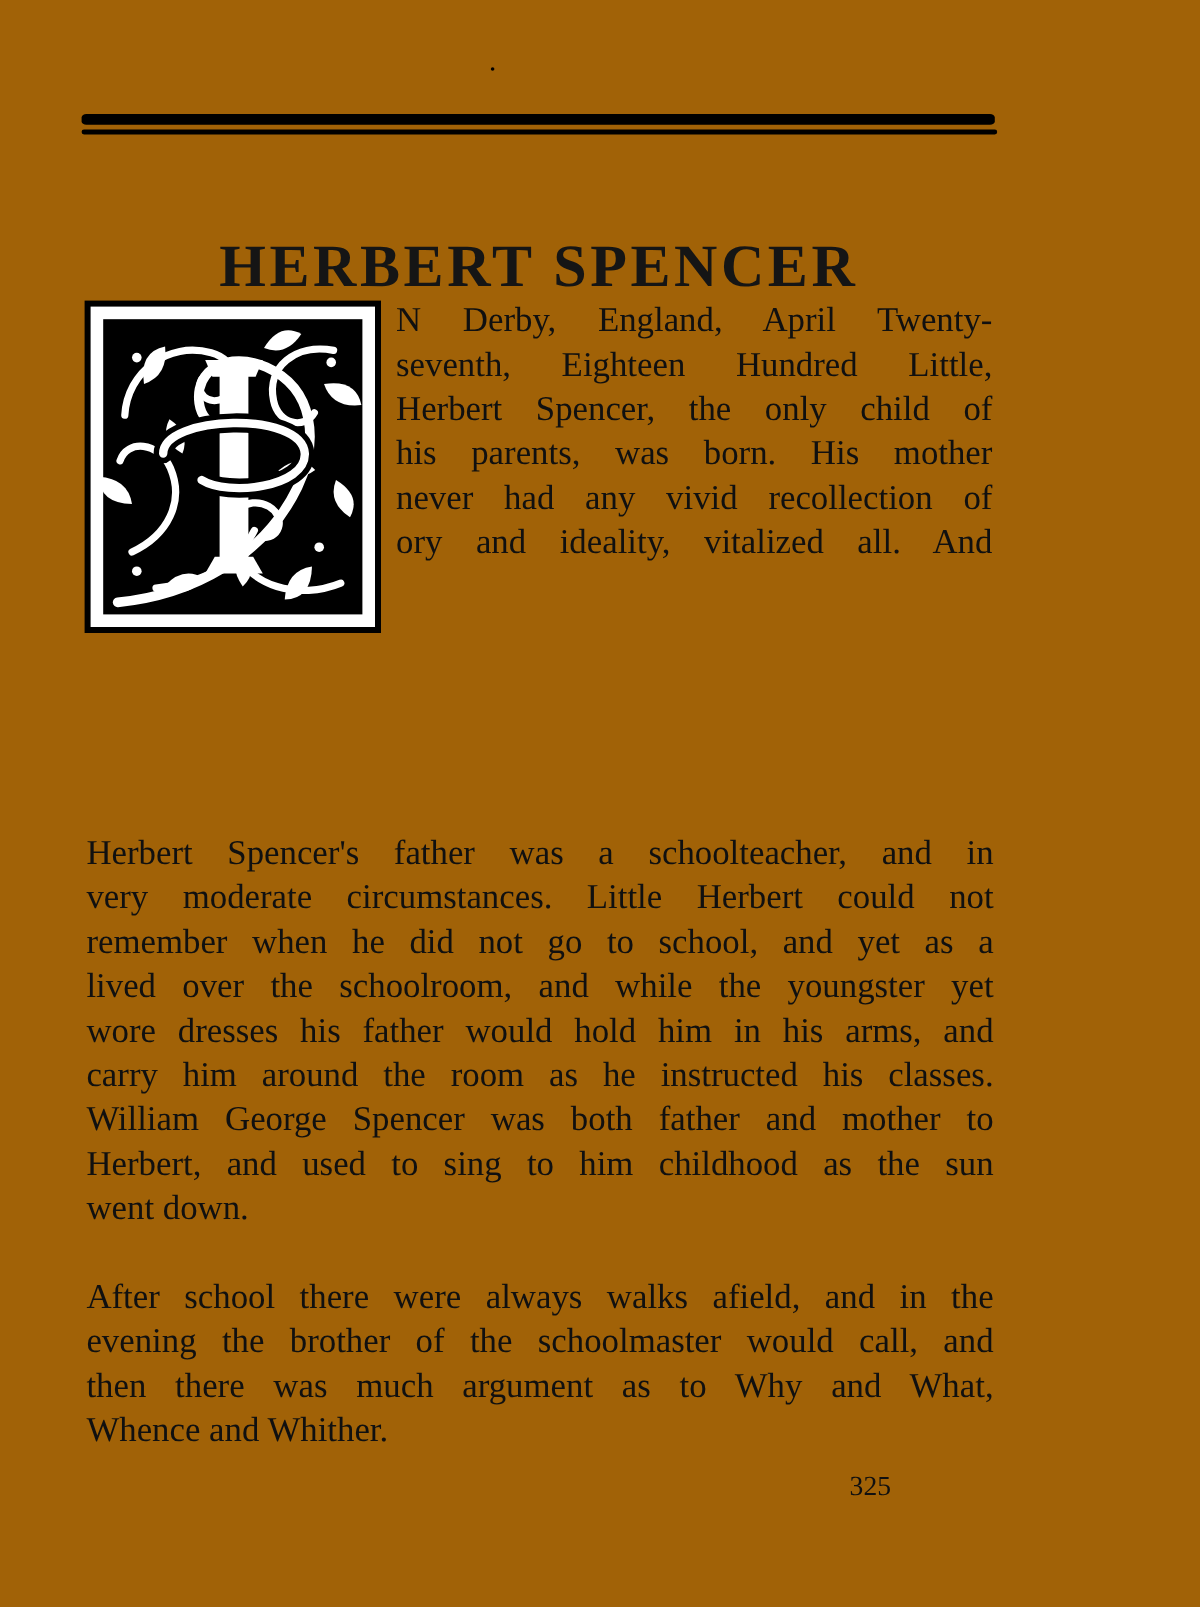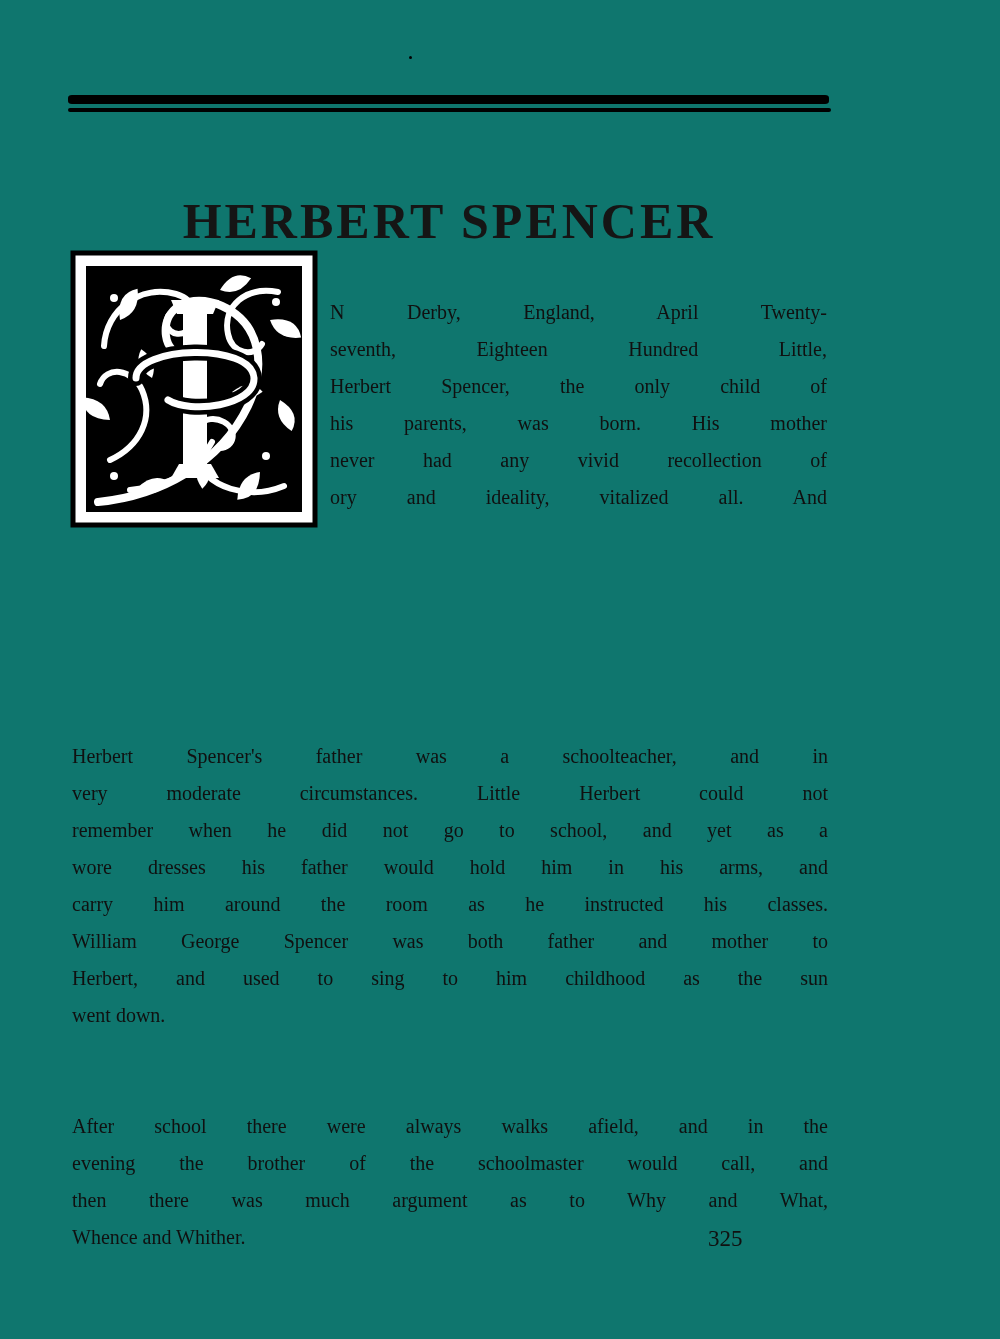--- a/index.html
+++ b/index.html
@@ -1,31 +1,31 @@
 <!DOCTYPE html>
 <html><head>
 <meta charset="utf-8">
 <style>
   html,body{margin:0;padding:0;background:#e8e8e8;}
   .page{
-    position:relative;width:1000px;height:1339px;background:#0f766e;
+    position:relative;width:1000px;height:1339px;background:#a16207;
     margin:0 auto;overflow:hidden;
     font-family:"Liberation Serif","DejaVu Serif",serif;color:#0d0d0d;
   }
   .rule{position:absolute;background:#000;}
   .rule-thick{left:68px;top:95px;width:761px;height:9px;border-radius:4px/3px;}
   .rule-thin{left:68px;top:108px;width:763px;height:4px;border-radius:2px;}
   .speck{position:absolute;left:409px;top:56px;width:3px;height:3px;background:#000;border-radius:50%;}
   .title{
     position:absolute;left:68px;top:158px;width:762px;
     text-align:center;font-size:50px;letter-spacing:3px;
     white-space:nowrap;color:#151515;
   }
   .dropcap{position:absolute;left:70px;top:250px;width:248px;height:278px;}
-  .textblock{position:absolute;font-size:20px;line-height:37px;color:#101010;margin-top:45px;}
+  .textblock{position:absolute;font-size:29px;line-height:37px;color:#101010;}
   .textblock .ln{
     text-align:justify;text-align-last:justify;
     white-space:nowrap;overflow:visible;
   }
   .textblock .ln.last{text-align-last:left;}
   .p1a{left:330px;top:249px;width:497px;}
   .p1b{left:72px;top:545px;width:756px;}
   .p2{left:72px;top:693px;width:756px;}
   .p3{left:72px;top:1063px;width:756px;}
   .pageno{position:absolute;left:708px;top:1226px;font-size:23px;color:#101010;}
@@ -94,20 +94,21 @@
     <div class="ln">his parents, was born. His mother</div>
     <div class="ln">never had any vivid recollection of</div>
     <div class="ln">ory and ideality, vitalized all. And</div>
   </div>
 
 
   <div class="textblock p2">
     <div class="ln">Herbert Spencer's father was a schoolteacher, and in</div>
     <div class="ln">very moderate circumstances. Little Herbert could not</div>
     <div class="ln">remember when he did not go to school, and yet as a</div>
+    <div class="ln">lived over the schoolroom, and while the youngster yet</div>
     <div class="ln">wore dresses his father would hold him in his arms, and</div>
     <div class="ln">carry him around the room as he instructed his classes.</div>
     <div class="ln">William George Spencer was both father and mother to</div>
     <div class="ln">Herbert, and used to sing to him childhood as the sun</div>
     <div class="ln last">went down.</div>
   </div>
 
   <div class="textblock p3">
     <div class="ln">After school there were always walks afield, and in the</div>
     <div class="ln">evening the brother of the schoolmaster would call, and</div>

